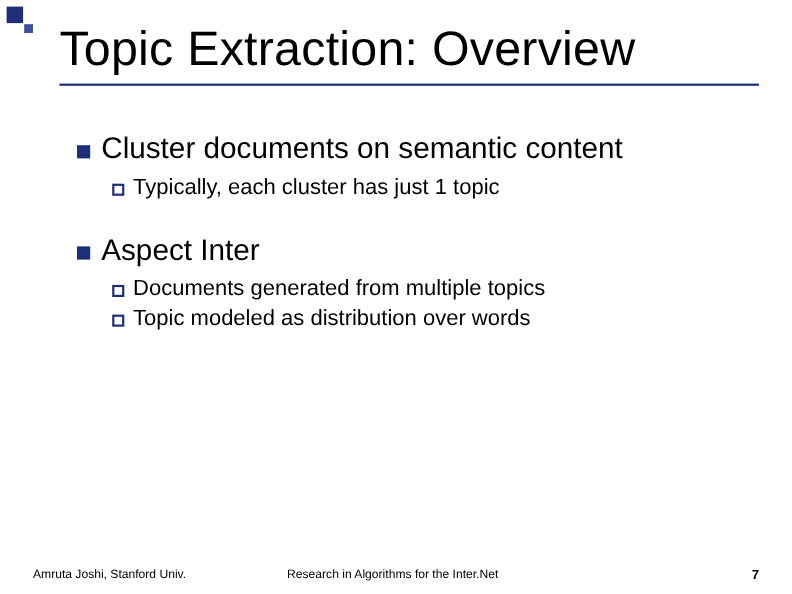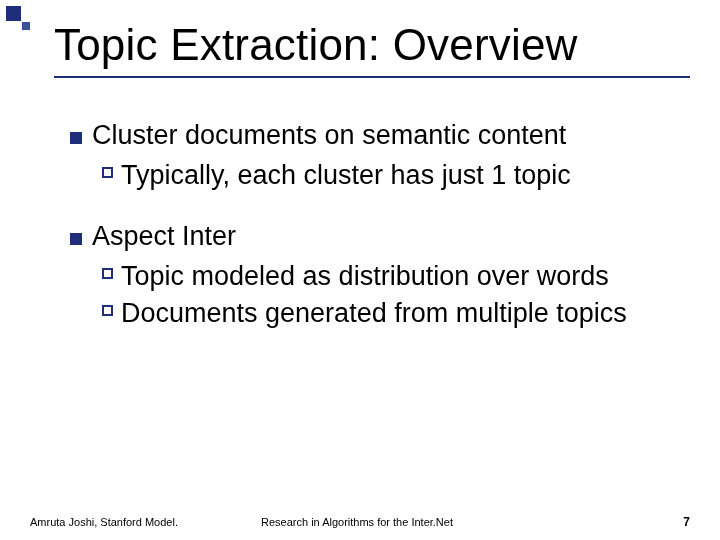--- a/index.html
+++ b/index.html
@@ -66,21 +66,21 @@
     flex: 0 0 auto;
   }
   .lvl2-group {
     margin-left: 32px;
     margin-bottom: 28px;
   }
   .lvl2 {
     display: flex;
     align-items: flex-start;
     gap: 8px;
-    font-size: 27px;
+    font-size: 20px;
     line-height: 1.35;
   }
   .lvl2 .bullet-open {
     width: 11px; height: 11px;
     border: 2px solid #1f2e79;
     margin-top: 10px;
     flex: 0 0 auto;
   }
   .footer {
     position: absolute;
@@ -122,27 +122,27 @@
     </div>
   </div>
 
   <div class="lvl1">
     <div class="bullet-sq"></div>
     <div>Aspect Inter</div>
   </div>
   <div class="lvl2-group">
     <div class="lvl2">
       <div class="bullet-open"></div>
-      <div>Topic modeled as distribution over words</div>
+      <div>Documents generated from multiple topics</div>
     </div>
     <div class="lvl2">
       <div class="bullet-open"></div>
-      <div>Documents generated from multiple topics</div>
+      <div>Topic modeled as distribution over words</div>
     </div>
   </div>
 
 </div>
 
 <div class="footer">
-  <div class="footer-left">Amruta Joshi, Stanford Model.</div>
+  <div class="footer-left">Amruta Joshi, Stanford Univ.</div>
   <div class="footer-center"><span>Research in Algorithms for the Inter.Net</span></div>
   <div class="footer-right">7</div>
 </div>
 
 </body></html>

